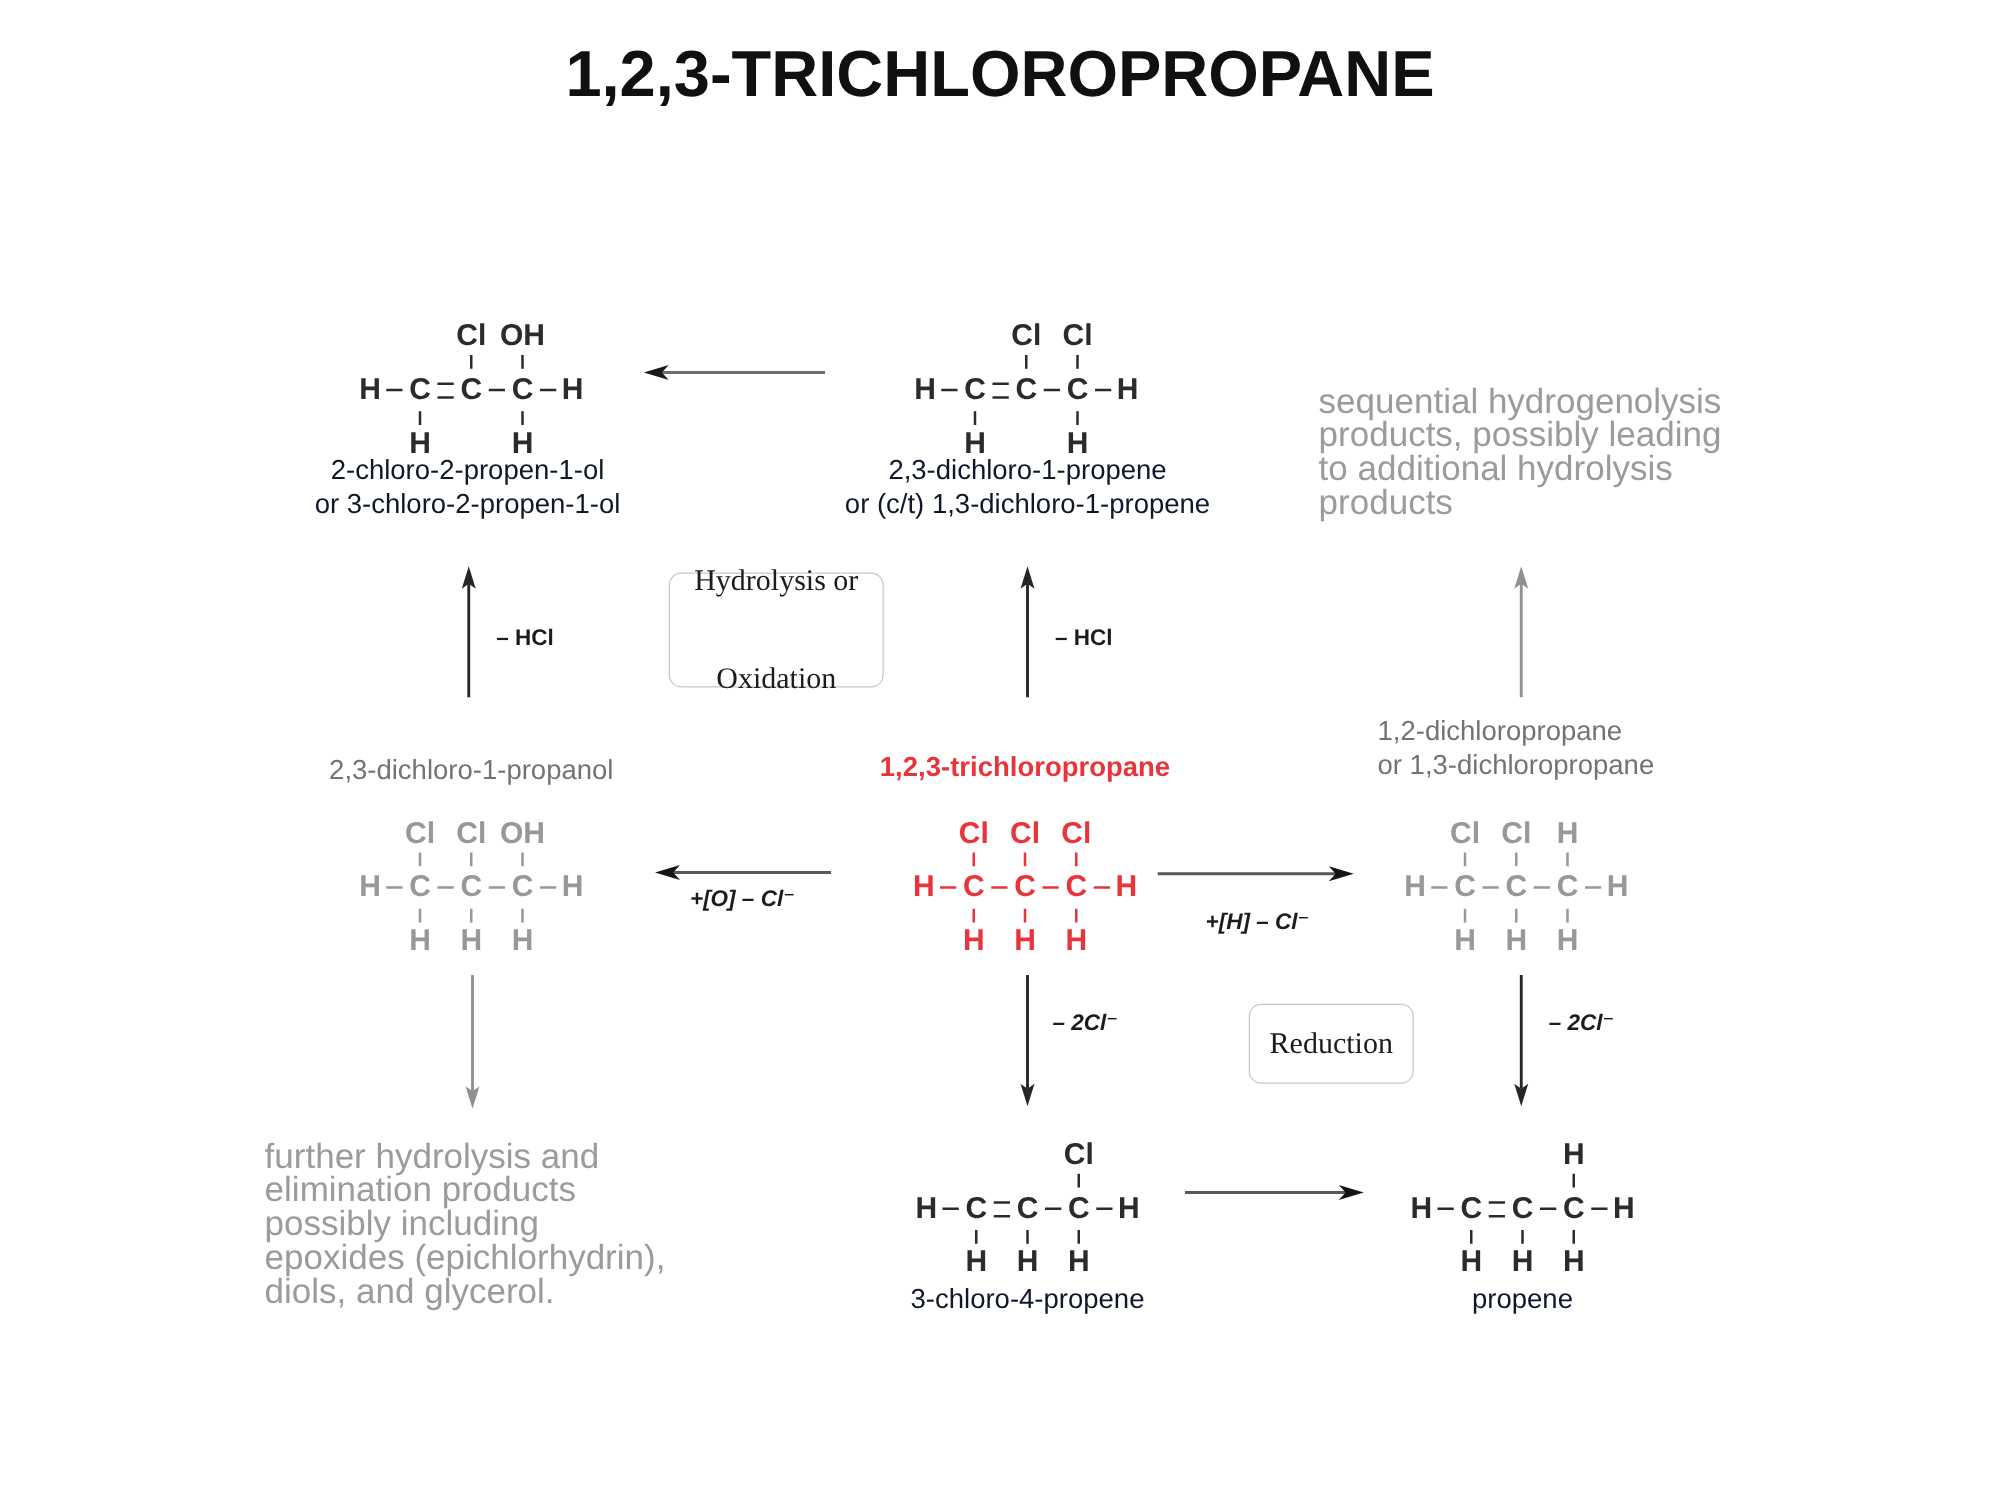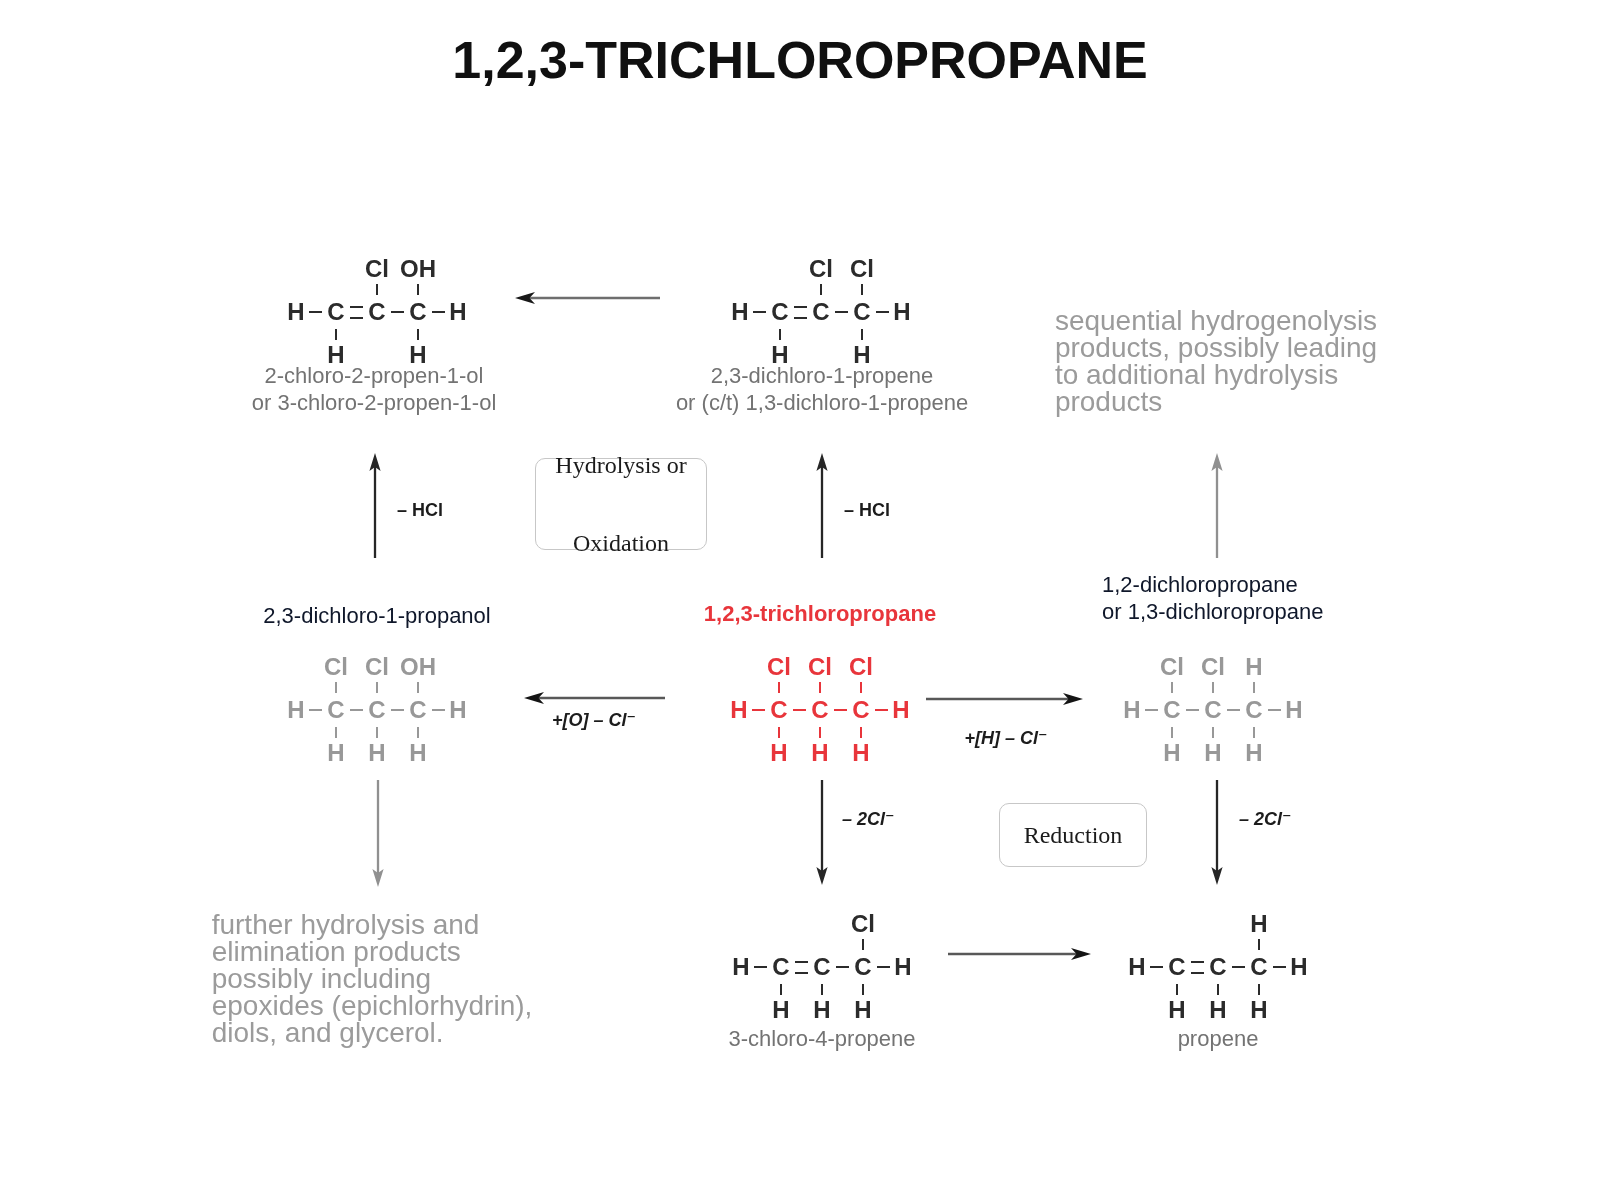--- a/index.html
+++ b/index.html
@@ -29,22 +29,22 @@
   .struct .atom { font-size:24px; line-height:1; white-space:nowrap; }
   .struct .vb { width:2.5px; height:11px; background:currentColor; display:block; }
   .struct .hb { width:13px; height:2.5px; background:currentColor; display:block; }
   .struct .db { width:13px; height:9px; display:block;
                 border-top:2.5px solid currentColor; border-bottom:2.5px solid currentColor; }
   .c-black { color:#2b2b2b; }
   .c-gray  { color:#989898; }
   .c-red   { color:#e8353b; }
 
   
-  .cname { font-size:22px; line-height:27px; text-align:center; color:#737373; white-space:nowrap; }
-  .cname-gray { color:#0f172a; }
+  .cname { font-size:22px; line-height:27px; text-align:center; color:#0f172a; white-space:nowrap; }
+  .cname-gray { color:#737373; }
   .cname-red  { color:#e8353b; font-weight:bold; }
   .cname-left { text-align:left; }
   .note { font-size:28px; line-height:27px; text-align:left; color:#9b9b9b; white-space:nowrap; }
 
   
   .alabel { font-size:18px; font-weight:600; color:#1c1c1c; white-space:nowrap; }
   .alabel.it { font-style:italic; }
 
   
   .pbox {
@@ -564,21 +564,21 @@
     <line x1="8" y1="0" x2="8" y2="93" stroke="#909090" stroke-width="2.3"></line>
     <polygon points="8,107 2.4,89 8,93 13.6,89" fill="#909090"></polygon>
   </svg>
 
   <svg class="abs" style="left:814px; top:780px;" width="16" height="105">
     <line x1="8" y1="0" x2="8" y2="91" stroke="#262626" stroke-width="2.3"></line>
     <polygon points="8,105 2.4,87 8,91 13.6,87" fill="#262626"></polygon>
   </svg>
   <div class="abs alabel it" style="left:842px; top:808px;">– 2Cl⁻</div>
 
-  <div class="abs pbox" style="left:999px; top:803px; width:148px; height:64px;">
+  <div class="abs pbox" style="left:999px; top:803px; width:132px; height:64px;">
       <div>Reduction</div>
     </div>
 
   <svg class="abs" style="left:1209px; top:780px;" width="16" height="105">
     <line x1="8" y1="0" x2="8" y2="91" stroke="#262626" stroke-width="2.3"></line>
     <polygon points="8,105 2.4,87 8,91 13.6,87" fill="#262626"></polygon>
   </svg>
   <div class="abs alabel it" style="left:1239px; top:808px;">– 2Cl⁻</div>
 
   <div class="abs cx note" style="left:372px; top:911px;">

